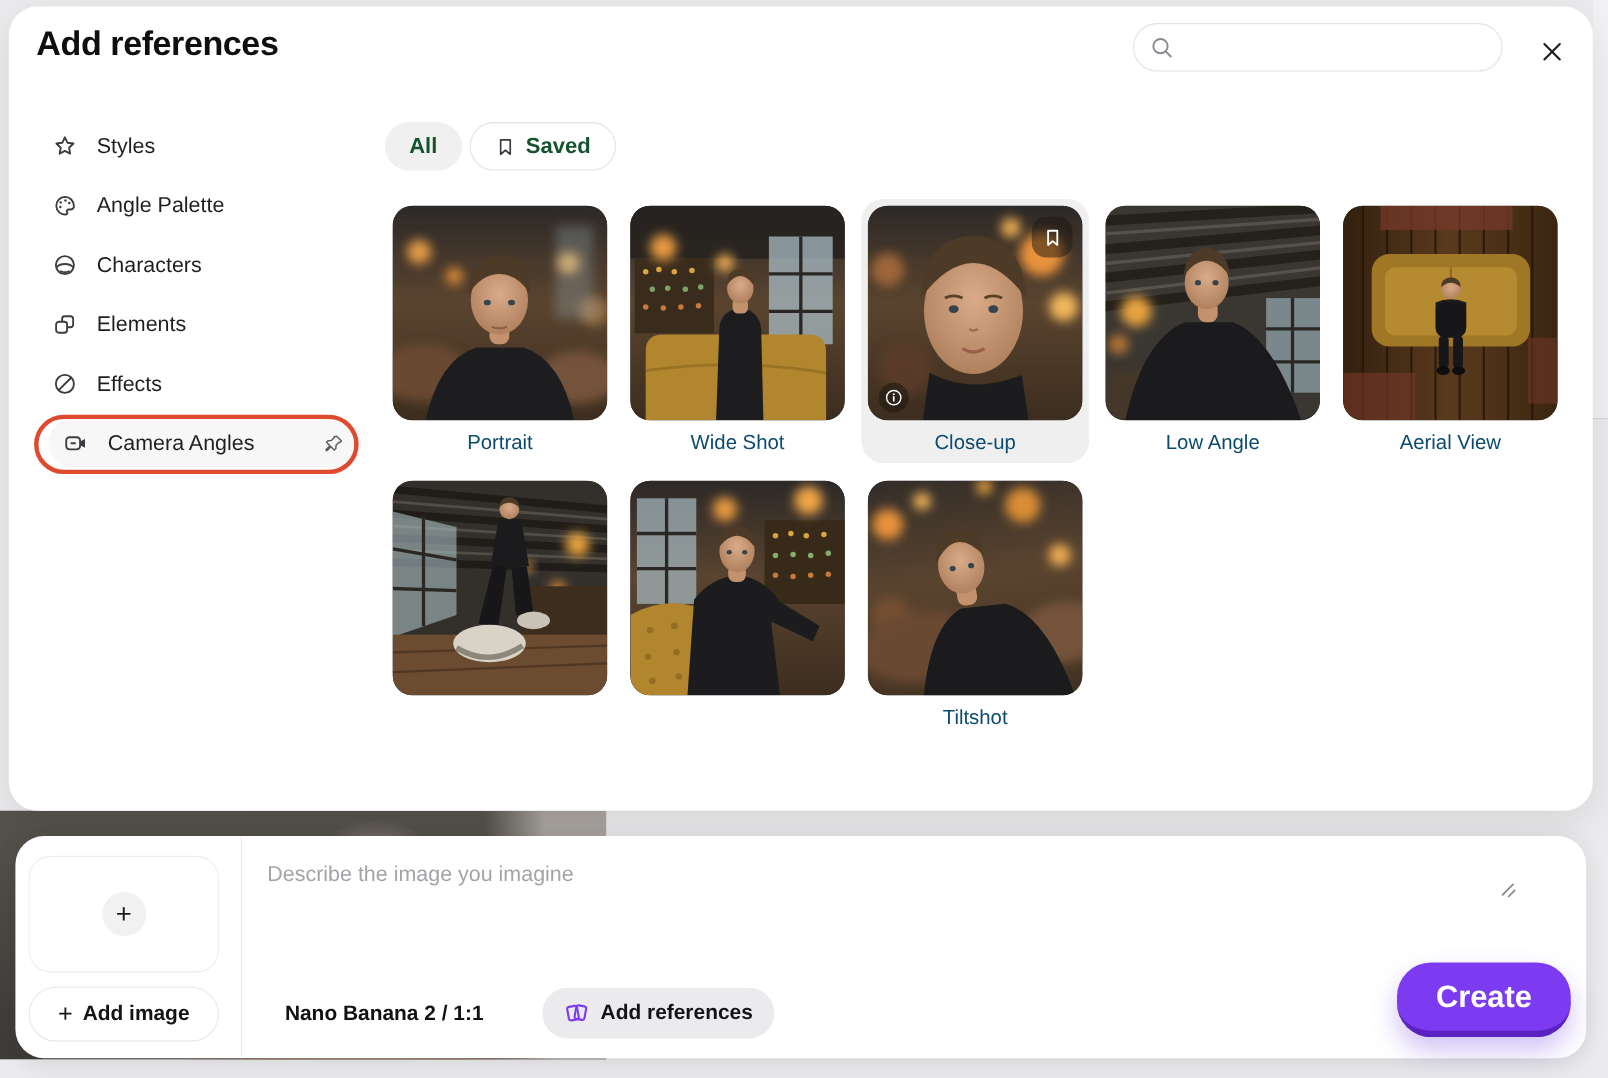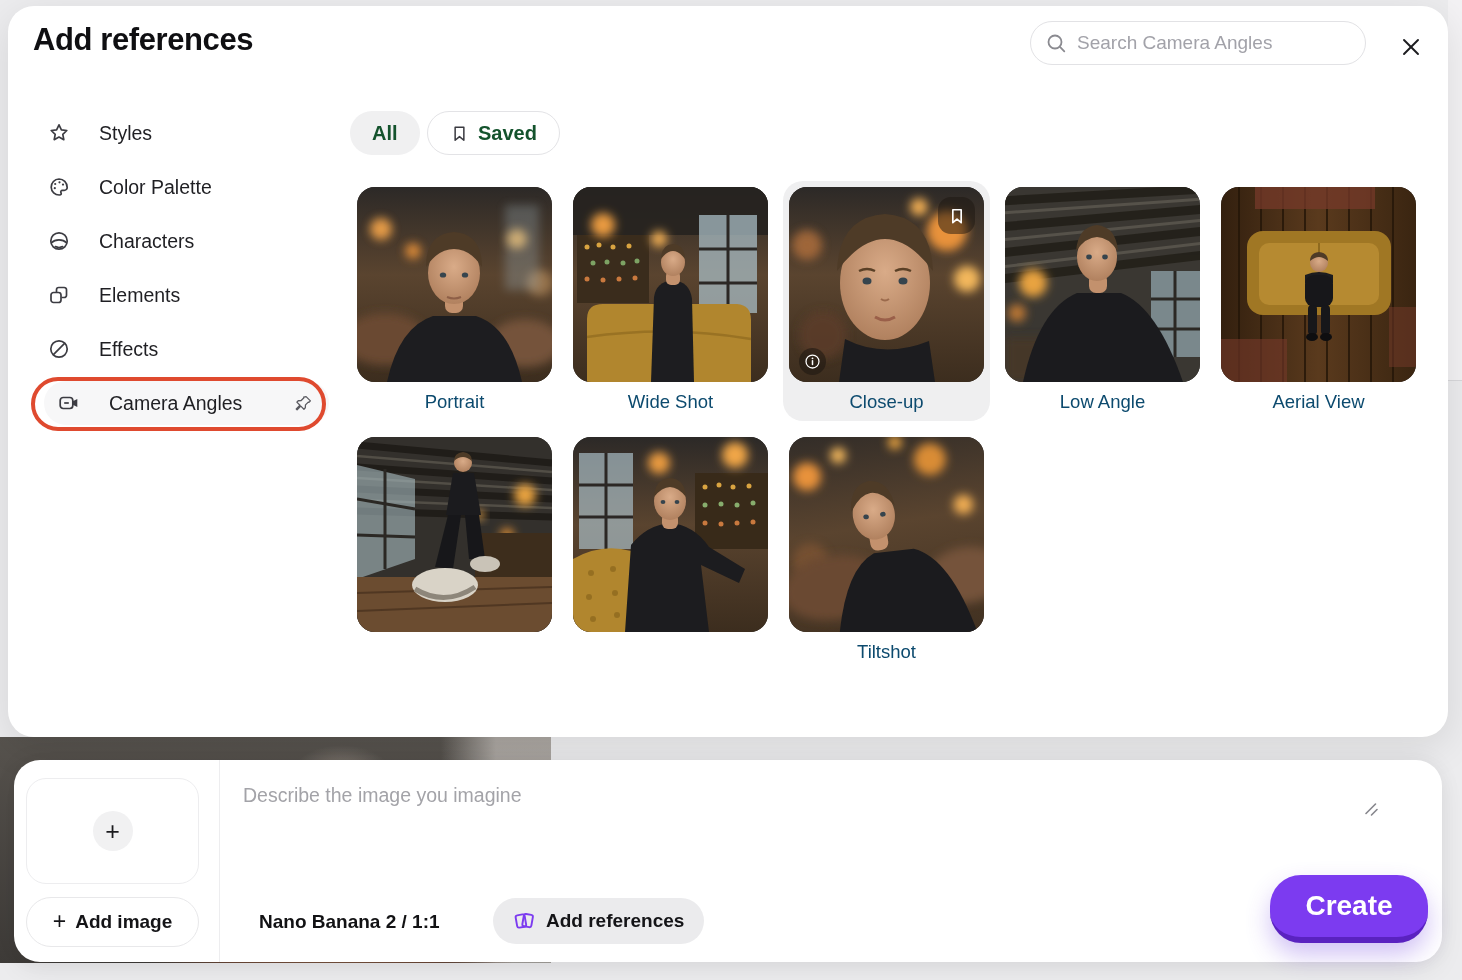--- a/index.html
+++ b/index.html
@@ -48,21 +48,21 @@
   .search-box input::placeholder{ color:#a2a2a9; }
   .close-btn{
     position:absolute; left:1386px; top:24px; width:34px; height:34px;
     background:none; border:none; cursor:pointer;
     display:flex; align-items:center; justify-content:center;
   }
 
   
   .side-item{
     position:absolute; left:24px; height:44px;
-    display:flex; align-items:center; gap:29px; padding:0 16px;
+    display:flex; align-items:center; gap:18px; padding:0 16px;
     font-size:19.5px; color:#1f1f23; border-radius:22px; cursor:pointer;
     background:transparent; border:none; font-family:inherit;
   }
   .side-item.active{
     left:36px; width:285px; padding:0 16px 0 14px; background:#f7f7f8;
   }
   .side-item .pin{ margin-left:auto; }
   .red-ring{
     position:absolute; left:23px; top:371px; width:295px; height:54px;
     border:4.5px solid #df4a2f; border-radius:28px; pointer-events:none;
@@ -171,21 +171,20 @@
 
   <div class="modal-title">Add references</div>
 
   <div class="search-box">
     <span class="ic">
       <svg width="22" height="22" viewBox="0 0 22 22">
           <circle cx="10" cy="10" r="6.5" fill="none" stroke="#8a8a90" stroke-width="1.8"></circle>
           <line x1="15.2" y1="15.2" x2="19.3" y2="19.3" stroke="#8a8a90" stroke-width="1.8" stroke-linecap="round"></line>
         </svg>
     </span>
-    <input type="text" placeholder="Search Camera Angles" style="">
   </div>
 
   <button class="close-btn">
     <span>
       <svg width="24" height="24" viewBox="0 0 24 24">
           <line x1="5" y1="5" x2="19" y2="19" stroke="#1c1c1f" stroke-width="1.9" stroke-linecap="round"></line>
           <line x1="19" y1="5" x2="5" y2="19" stroke="#1c1c1f" stroke-width="1.9" stroke-linecap="round"></line>
         </svg>
     </span>
   </button>
@@ -202,21 +201,21 @@
   <button class="side-item" style="top:159px">
     <span class="ic">
       <svg width="22" height="22" viewBox="0 0 22 22" fill="none" stroke="#3c3c42" stroke-width="1.7">
           <path d="M11,3 a8,8 0 1 0 .4,16 c1.8,0 2.2,-1.2 1.6,-2.2 c-.7,-1.2 .1,-2.4 1.5,-2.4 h1.7 a3,3 0 0 0 3,-3 C19.2,6.5 15.5,3 11,3 Z"></path>
           <circle cx="7.2" cy="8" r="1.1" fill="#3c3c42" stroke="none"></circle>
           <circle cx="11.5" cy="6.3" r="1.1" fill="#3c3c42" stroke="none"></circle>
           <circle cx="15" cy="8.6" r="1.1" fill="#3c3c42" stroke="none"></circle>
           <circle cx="6.8" cy="12.2" r="1.1" fill="#3c3c42" stroke="none"></circle>
         </svg>
     </span>
-    <span>Color Palette</span>
+    <span>Angle Palette</span>
   </button>
 
   <button class="side-item" style="top:213px">
     <span class="ic">
       <svg width="22" height="22" viewBox="0 0 22 22" fill="none" stroke="#3c3c42" stroke-width="1.7" stroke-linecap="round">
           <circle cx="11" cy="11" r="8.2"></circle>
           <path d="M3.6,12.8 C7,9 15,9 18.4,12.8"></path>
           <path d="M7.4,16.6 Q11,18.4 14.6,16.6"></path>
         </svg>
     </span>

